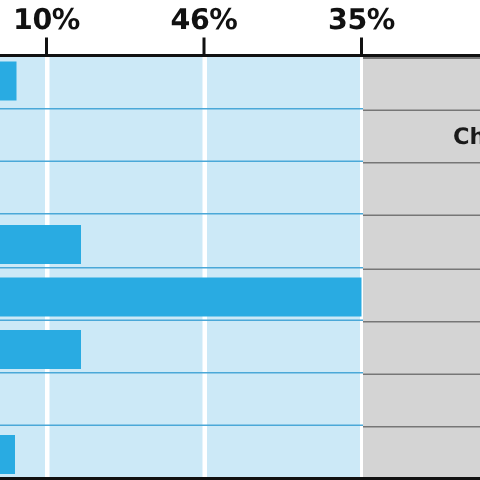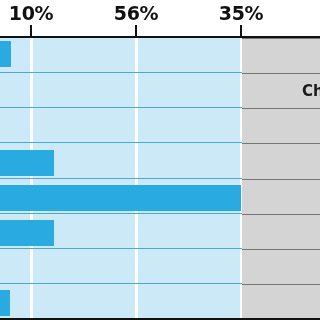--- a/index.html
+++ b/index.html
@@ -148,21 +148,21 @@
 <body>
 
 <div id="chart-root">
 
   <div class="axis-area">
     <div class="axis-tick-group" style="left:31px">
       <span class="axis-tick-label">10%</span>
       <span class="axis-tick-mark"></span>
     </div>
     <div class="axis-tick-group" style="left:136px">
-      <span class="axis-tick-label">56%</span>
+      <span class="axis-tick-label">46%</span>
       <span class="axis-tick-mark"></span>
     </div>
     <div class="axis-tick-group" style="left:241px">
       <span class="axis-tick-label">35%</span>
       <span class="axis-tick-mark"></span>
     </div>
   </div>
   <div class="axis-baseline"></div>
 
   <div class="plot-area">

